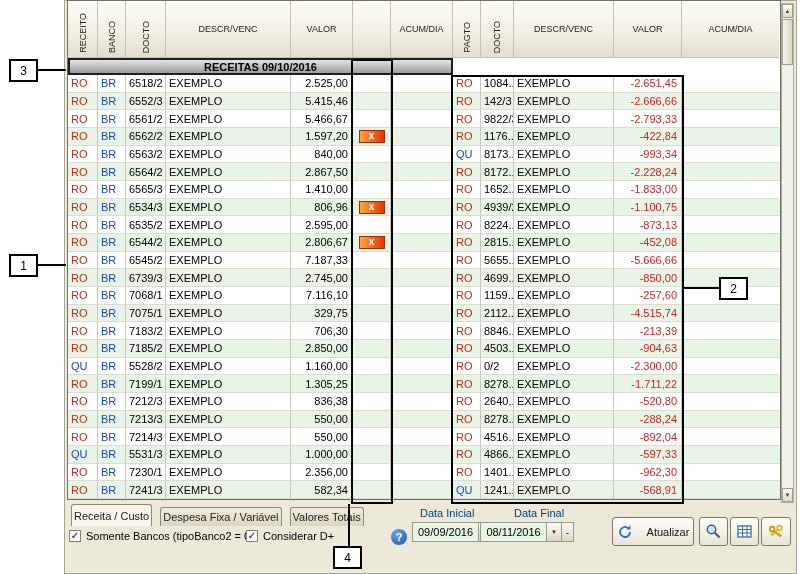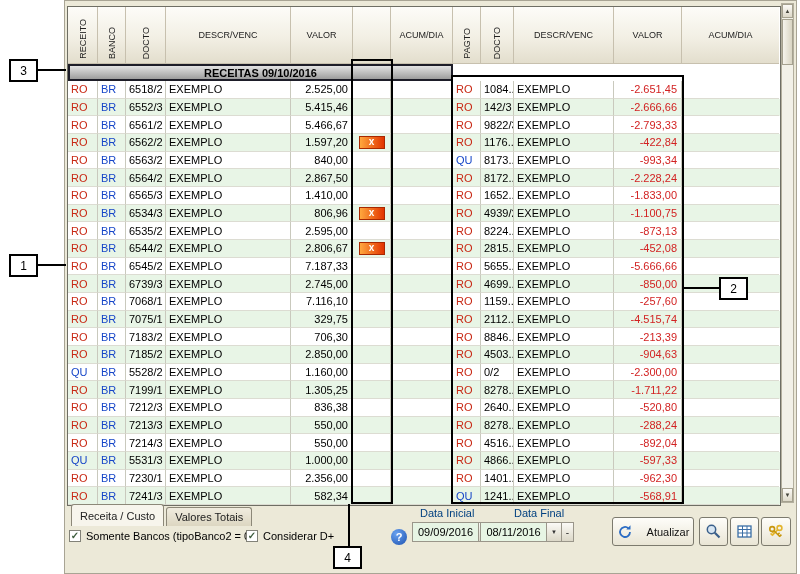--- a/index.html
+++ b/index.html
@@ -4,21 +4,21 @@
 <style>
   *{margin:0;padding:0;box-sizing:border-box}
   html,body{background:#fff}
   body{font-family:"Liberation Sans",sans-serif;color:#000}
   .stage{position:relative;width:800px;height:574px;background:#fff;overflow:hidden}
 
   
   .app{position:absolute;left:64px;top:0;width:733px;height:574px;background:#ECE9D8;border:1px solid #a8a494}
 
   
-  .grid{position:absolute;left:67px;top:6px;width:714px;height:500px;background:#fff;border:1px solid #6e6e64;display:flex;flex-direction:column}
+  .grid{position:absolute;left:67px;top:0;width:714px;height:500px;background:#fff;border:1px solid #6e6e64;display:flex;flex-direction:column}
   .hdr-row{display:flex;height:57px;flex:none}
   .hcell{background:linear-gradient(180deg,#fdfcf8 0%,#f2efe4 55%,#e3decd 100%);border-right:1px solid #c7c0ae;border-bottom:1px solid #c7c0ae;display:flex;align-items:center;justify-content:center;font-size:9px;color:#222;overflow:hidden}
   .hv{align-items:flex-end;padding-bottom:4px}
   .hv span{writing-mode:vertical-rl;transform:rotate(180deg);font-size:9px;color:#222}
   .band-row{display:flex;height:17px;flex:none}
   .band{display:flex;align-items:center;justify-content:center;font-weight:bold;font-size:11px;color:#000;background:linear-gradient(180deg,#e3e3e3,#9d9d9d);border:2px solid #1d1d28;overflow:hidden;white-space:nowrap}
   .gbody{flex:1;display:flex;flex-direction:column}
   .grow{display:flex;flex:1;background:#fff}
   .grow.alt{background:#e8f5e6}
   .cell{border-right:1px solid #c9c9bd;border-bottom:1px solid #dcdcd2;font-size:11px;display:flex;align-items:center;overflow:hidden;white-space:nowrap;padding:0 3px;color:#000}
@@ -37,21 +37,21 @@
 
   
   .vscroll{position:absolute;left:781px;top:3px;width:13px;height:500px;background:#f2f1e8;border:1px solid #b3af9e}
   .sbtn{position:absolute;left:0;width:11px;height:14px;display:flex;align-items:center;justify-content:center;font-size:6px;color:#45453c;background:linear-gradient(180deg,#fbfaf6,#ddd9c9);border:1px solid #a5a18f}
   .sbtn.up{top:0}
   .sbtn.down{bottom:0}
   .sthumb{position:absolute;left:0;top:15px;width:11px;height:46px;background:linear-gradient(90deg,#f6f4ec,#d9d5c3);border:1px solid #a5a18f}
 
   
   .tabs{position:absolute;left:71px;top:504px;height:22px;display:flex;align-items:flex-end}
-  .tab{height:19px;padding:0 8px;display:flex;align-items:center;font-size:11px;color:#222;background:linear-gradient(180deg,#f0ecdf,#dcd6c1);border:1px solid #8c8878;border-bottom:none;border-radius:3px 3px 0 0;margin-right:2px}
+  .tab{height:19px;padding:0 2px;display:flex;align-items:center;font-size:11px;color:#222;background:linear-gradient(180deg,#f0ecdf,#dcd6c1);border:1px solid #8c8878;border-bottom:none;border-radius:3px 3px 0 0;margin-right:8px}
   .tab.active{height:22px;background:#f7f5ec;z-index:2}
 
   
   .cb{position:absolute;display:flex;align-items:center;gap:5px;font-size:11px}
   #cb1{left:69px;top:530px}
   #cb2{left:246px;top:530px}
   .cbbox{width:12px;height:12px;background:#fff;border:1px solid #828278;display:flex;align-items:center;justify-content:center}
   .cbcheck{font-size:10px;line-height:10px;color:#3c5c3c;font-weight:bold}
 
   
@@ -490,20 +490,23 @@
     <div class="sbtn down">
         <span>▼</span>
       </div>
   </div>
 
   <div class="tabs">
     <div class="tab active">
         <span>Receita / Custo</span>
       </div>
     <div class="tab">
+        <span>Despesa Fixa / Variável</span>
+      </div>
+    <div class="tab">
         <span>Valores Totais</span>
       </div>
   </div>
 
   <div class="cb" id="cb1">
     <span class="cbbox">
         <span class="cbcheck">✓</span>
       </span>
     <span>Somente Bancos (tipoBanco2 = 0)</span>
   </div>

